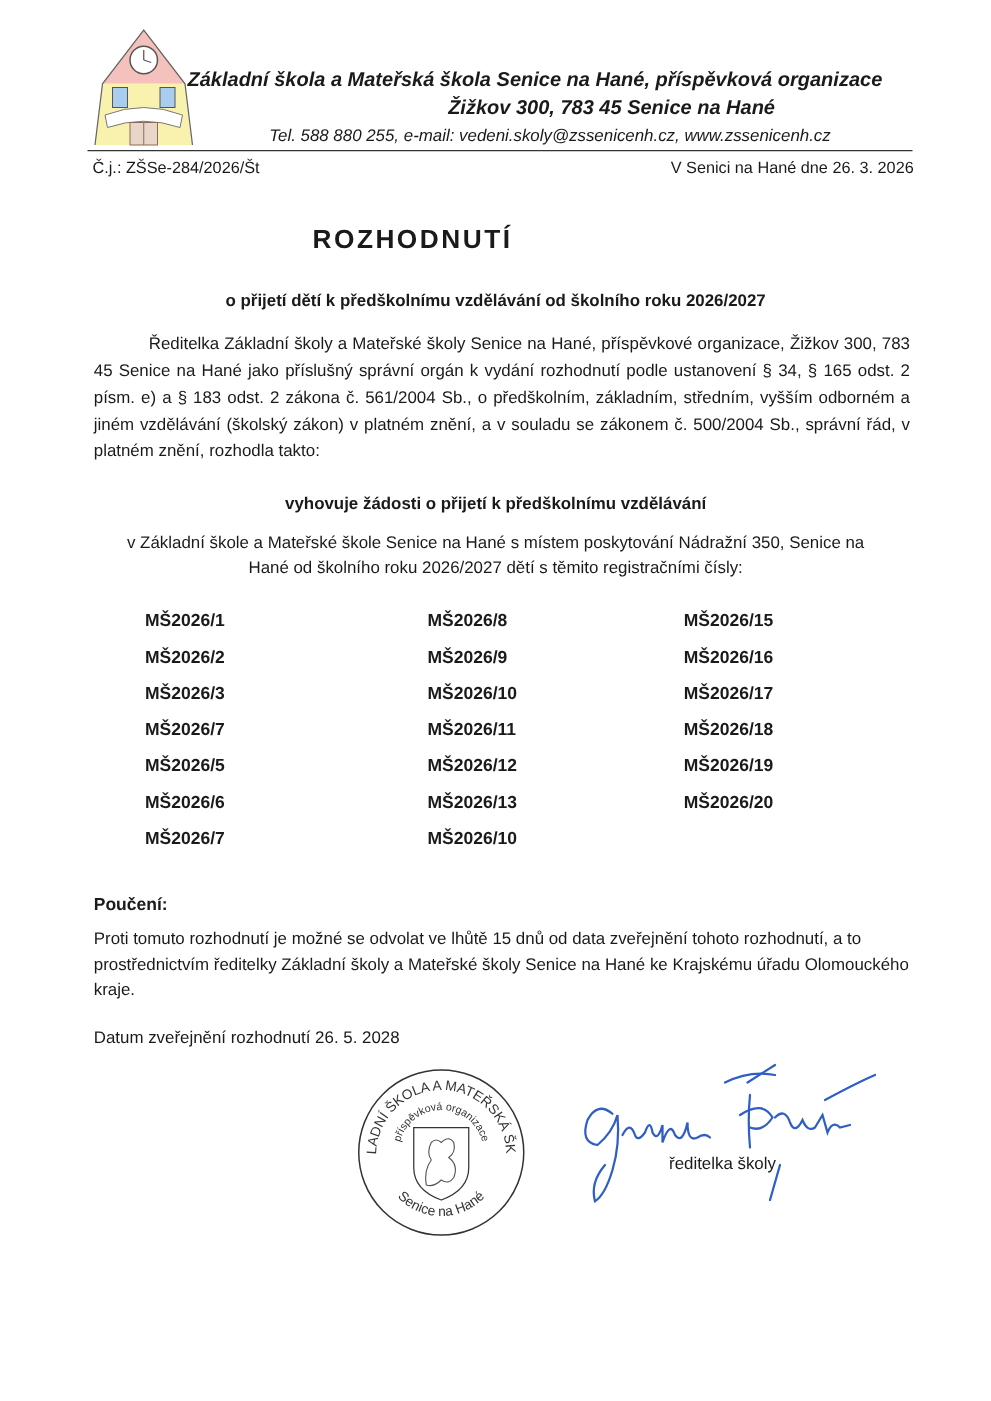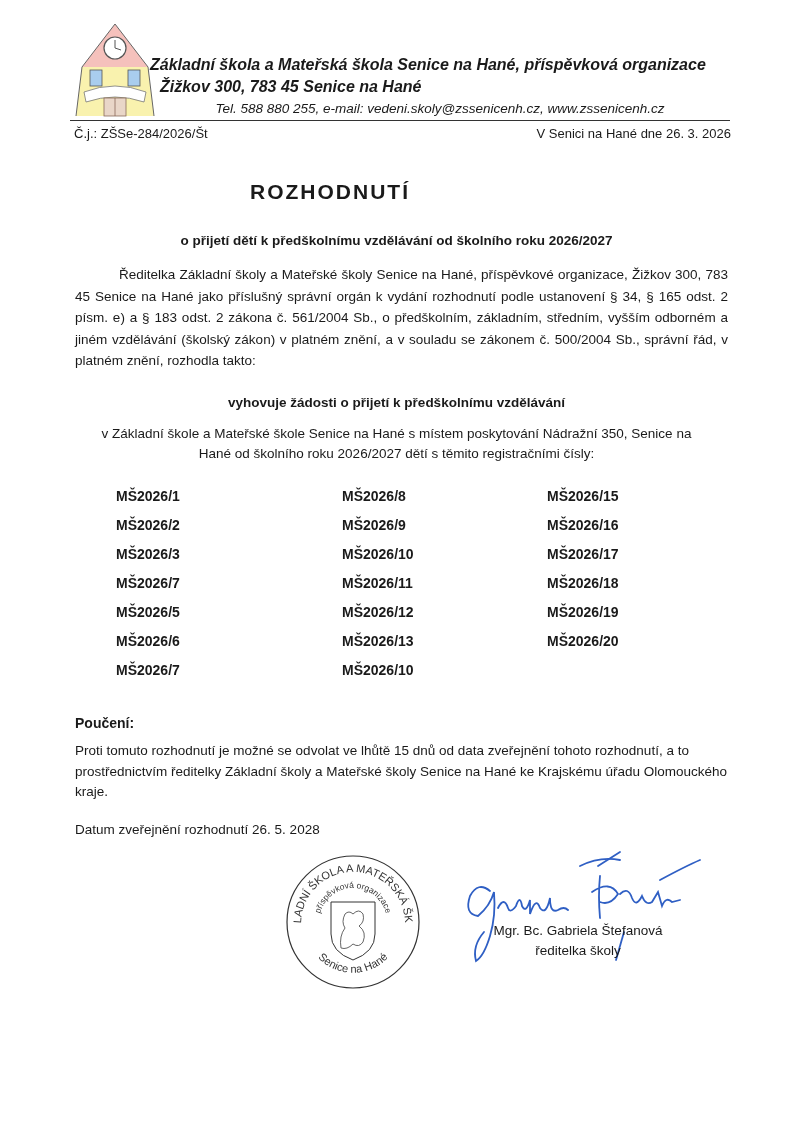--- a/index.html
+++ b/index.html
@@ -2,21 +2,21 @@
 <html><head>
 <meta charset="utf-8">
 <style>
   html, body { margin: 0; padding: 0; background: #ffffff; }
   body { width: 793px; height: 1121px; position: relative; overflow: hidden;
          font-family: "Liberation Sans", sans-serif; color: #1a1a1a; }
   .abs { position: absolute; }
   .logo { left: 74px; top: 22px; width: 82px; height: 96px; }
   .hdr-line1 { left: 150px; top: 56px; width: 620px; text-align: left;
                font-size: 16px; font-weight: bold; font-style: italic; }
-  .hdr-line2 { left: 160px; top: 78px; width: 460px; text-align: left;
+  .hdr-line2 { left: 160px; top: 78px; width: 460px; text-align: right;
                font-size: 16px; font-weight: bold; font-style: italic; }
   .hdr-line3 { left: 160px; top: 101px; width: 560px; text-align: center;
                font-size: 13.5px; font-style: italic; }
   .rule { left: 70px; top: 120px; width: 660px; height: 1px; background: #333; }
   .ref { left: 74px; top: 126px; font-size: 13px; }
   .date { right: 62px; top: 126px; font-size: 13px; }
   .title { left: 0; width: 660px; top: 180px; text-align: center;
            font-size: 21px; font-weight: bold; letter-spacing: 2px; }
   .subtitle { left: 0; width: 793px; top: 233px; text-align: center;
               font-size: 13.5px; font-weight: bold; }
@@ -138,15 +138,14 @@
       <path d="M130,30 Q150,20 170,24"></path>
       <path d="M150,40 Q148,60 150,82 M142,56 Q160,44 168,58 Q160,70 150,66"></path>
       <path d="M170,58 Q178,50 182,62 Q186,72 192,60 Q196,70 202,66 L208,56 L212,70 Q216,60 222,66 L230,64"></path>
       <path d="M148,30 L170,16"></path>
       <path d="M210,44 Q236,30 250,24"></path>
       <path d="M174,96 Q170,110 166,124"></path>
     </g>
   </svg>
 </div>
 <div class="abs signer">
-  <div>Mgr. Bc. Gabriela Štefanová</div>
   <div>ředitelka školy</div>
 </div>
 
 </body></html>

